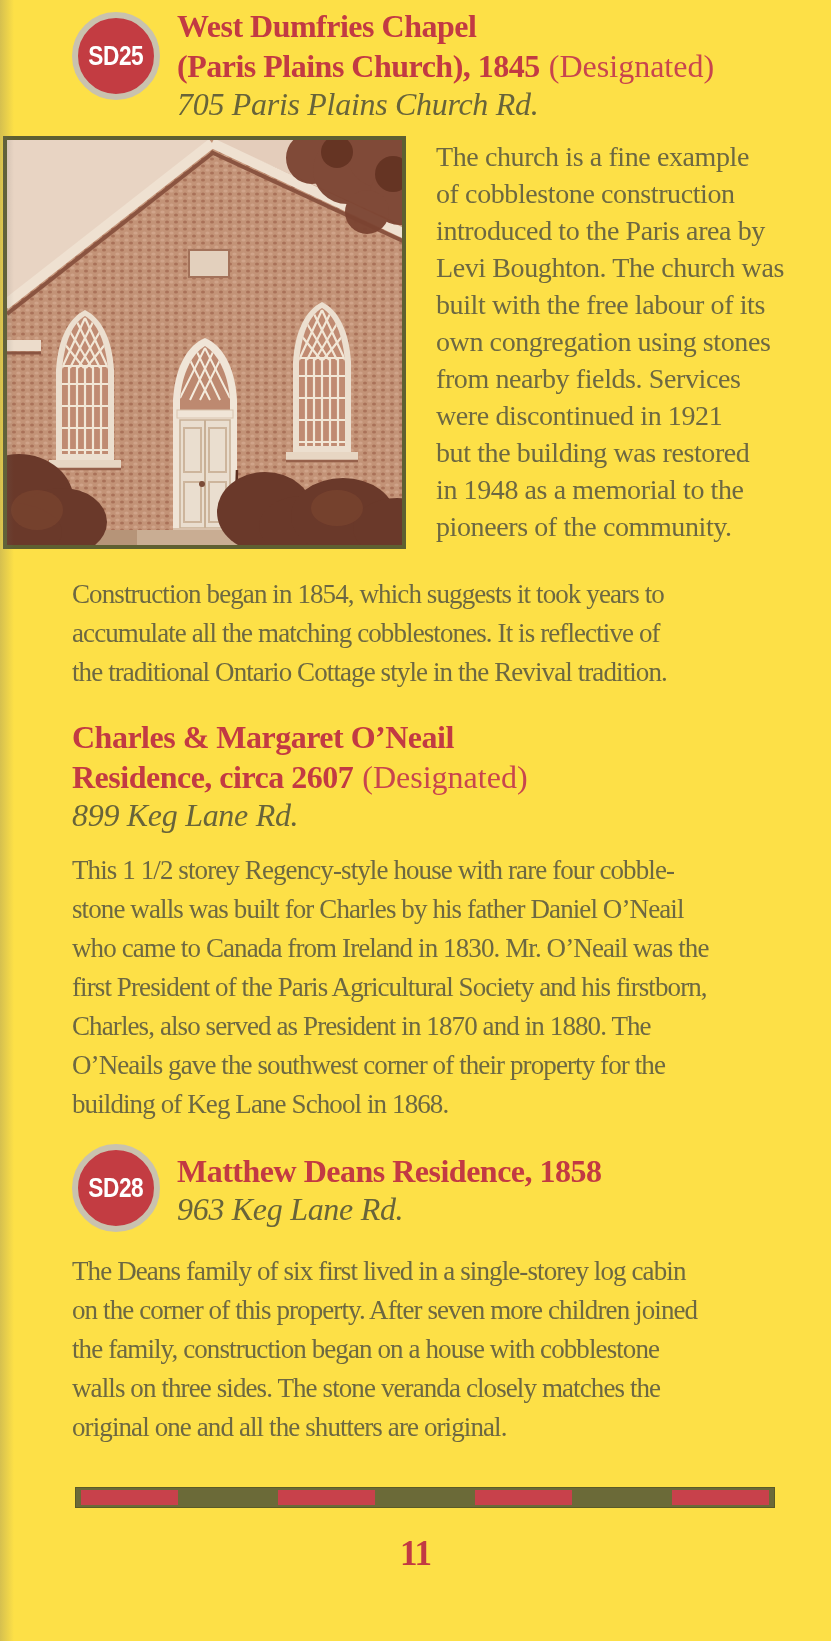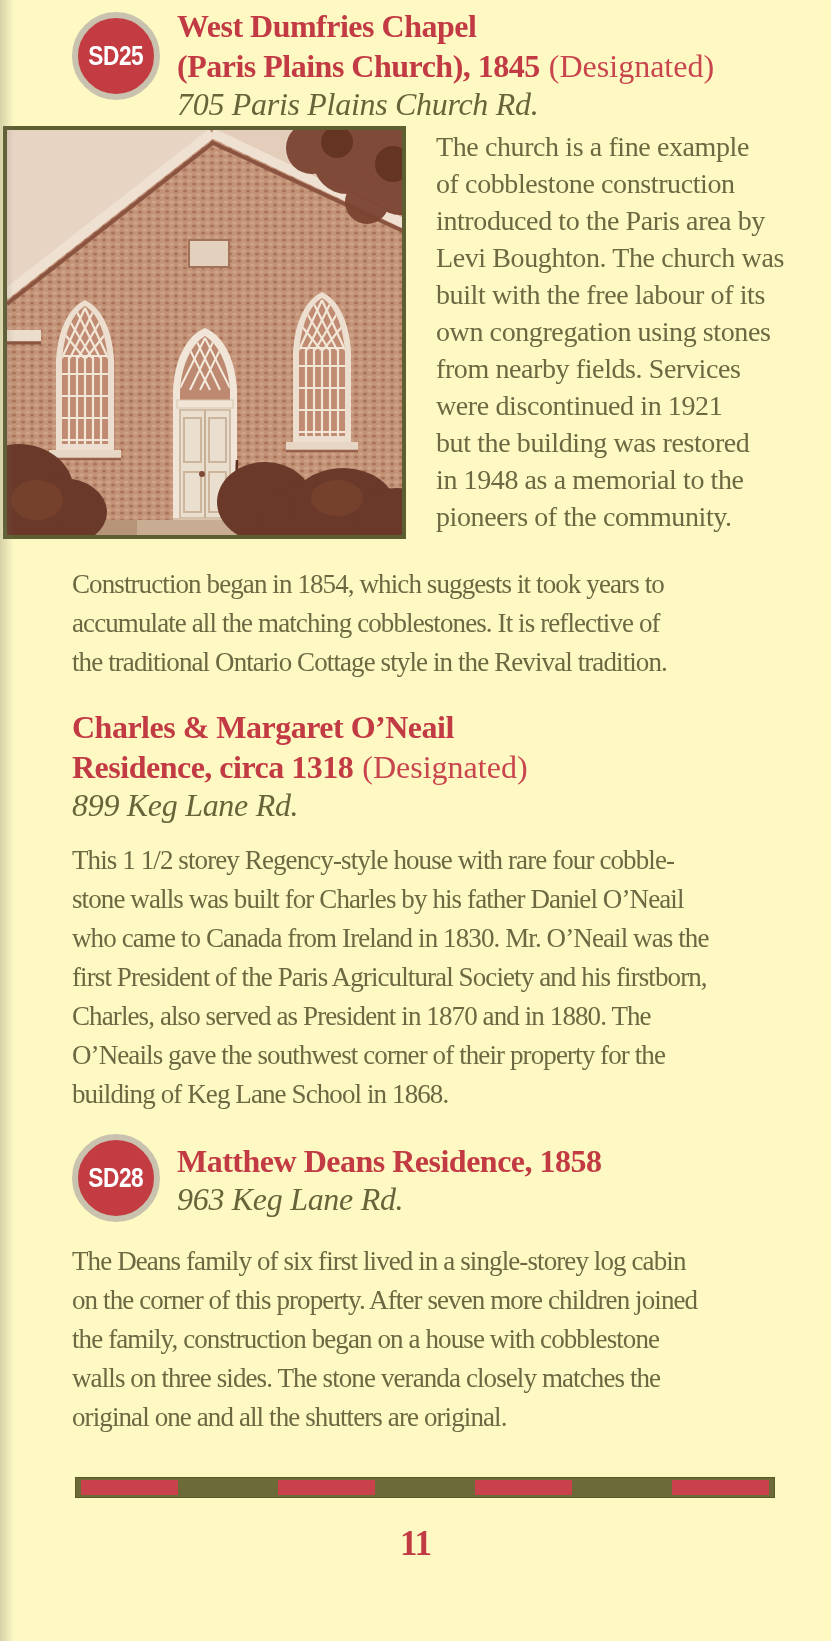--- a/index.html
+++ b/index.html
@@ -1,19 +1,19 @@
 <!DOCTYPE html>
 <html><head>
 <meta charset="utf-8">
 <style>
   html,body{margin:0;padding:0;background:#e8e8e8;}
   .page{
     position:relative;
     width:831px;height:1641px;
-    background:#fef9c3;
+    background:#fde047;
     padding:6px 14px 0 72px;
     box-sizing:border-box;
     overflow:hidden;
     font-family:"Liberation Serif",serif;
   }
   .edge-shade{
     position:absolute;left:0;top:0;bottom:0;width:14px;
     background:linear-gradient(90deg,rgba(110,108,100,.28),rgba(110,108,100,0));
     pointer-events:none;
   }
@@ -45,21 +45,21 @@
   .address{
     color:#68643a;font-style:italic;font-size:32px;line-height:32px;
     margin-top:2px;letter-spacing:-.3px;
   }
   
   .bodytext{
     color:#6d6842;font-size:27px;line-height:39px;
     letter-spacing:-.9px;white-space:pre;margin-top:20px;
   }
   
-  .figrow{display:flex;margin:6px 0 0 -69px;justify-content:flex-end;}
+  .figrow{display:flex;margin:16px 0 0 -69px;justify-content:flex-end;}
   .photo{
     flex:none;width:395px;height:405px;
     border:4px solid #5e5f31;background:#c39377;
   }
   .photo svg{display:block;}
   .sidetext{
     margin-left:30px;width:392px;padding-top:2px;
     color:#6d6842;font-size:28px;line-height:37px;
     letter-spacing:-.4px;white-space:pre;
   }
@@ -216,21 +216,21 @@
     <div class="bodytext">Construction began in 1854, which suggests it took years to
 accumulate all the matching cobblestones. It is reflective of
 the traditional Ontario Cottage style in the Revival tradition.</div>
   </div>
 
   <div class="sec-27">
     <div class="hdr top">
       <div>
         <div class="title">
           <span>Charles &amp; Margaret O’Neail</span><br>
-          <span>Residence, circa 1318</span><span class="designated">(Designated)</span>
+          <span>Residence, circa 2607</span><span class="designated">(Designated)</span>
         </div>
         <div class="address">899 Keg Lane Rd.</div>
       </div>
     </div>
     <div class="bodytext">This 1 1/2 storey Regency-style house with rare four cobble-
 stone walls was built for Charles by his father Daniel O’Neail
 who came to Canada from Ireland in 1830. Mr. O’Neail was the
 first President of the Paris Agricultural Society and his firstborn,
 Charles, also served as President in 1870 and in 1880. The
 O’Neails gave the southwest corner of their property for the

